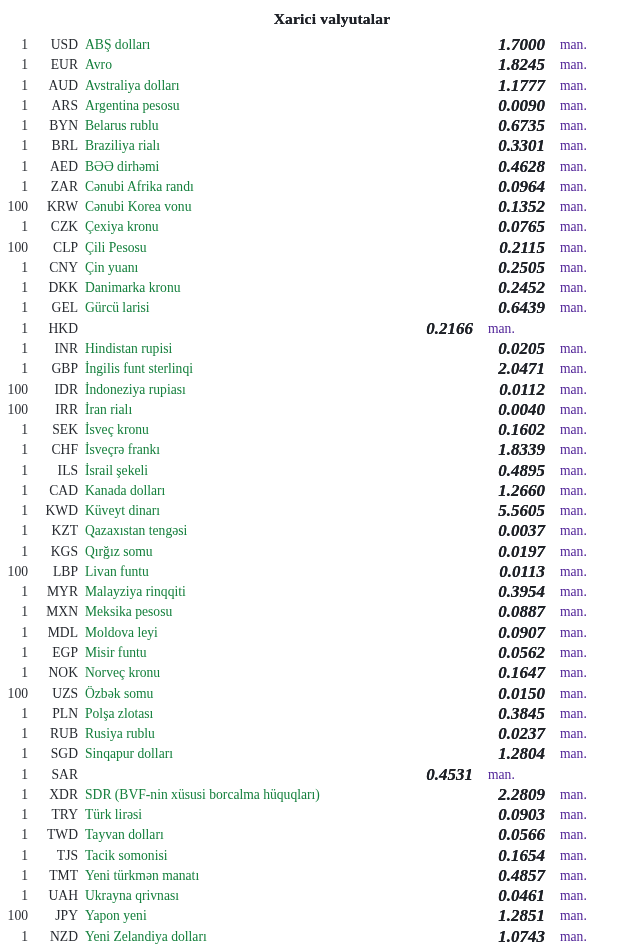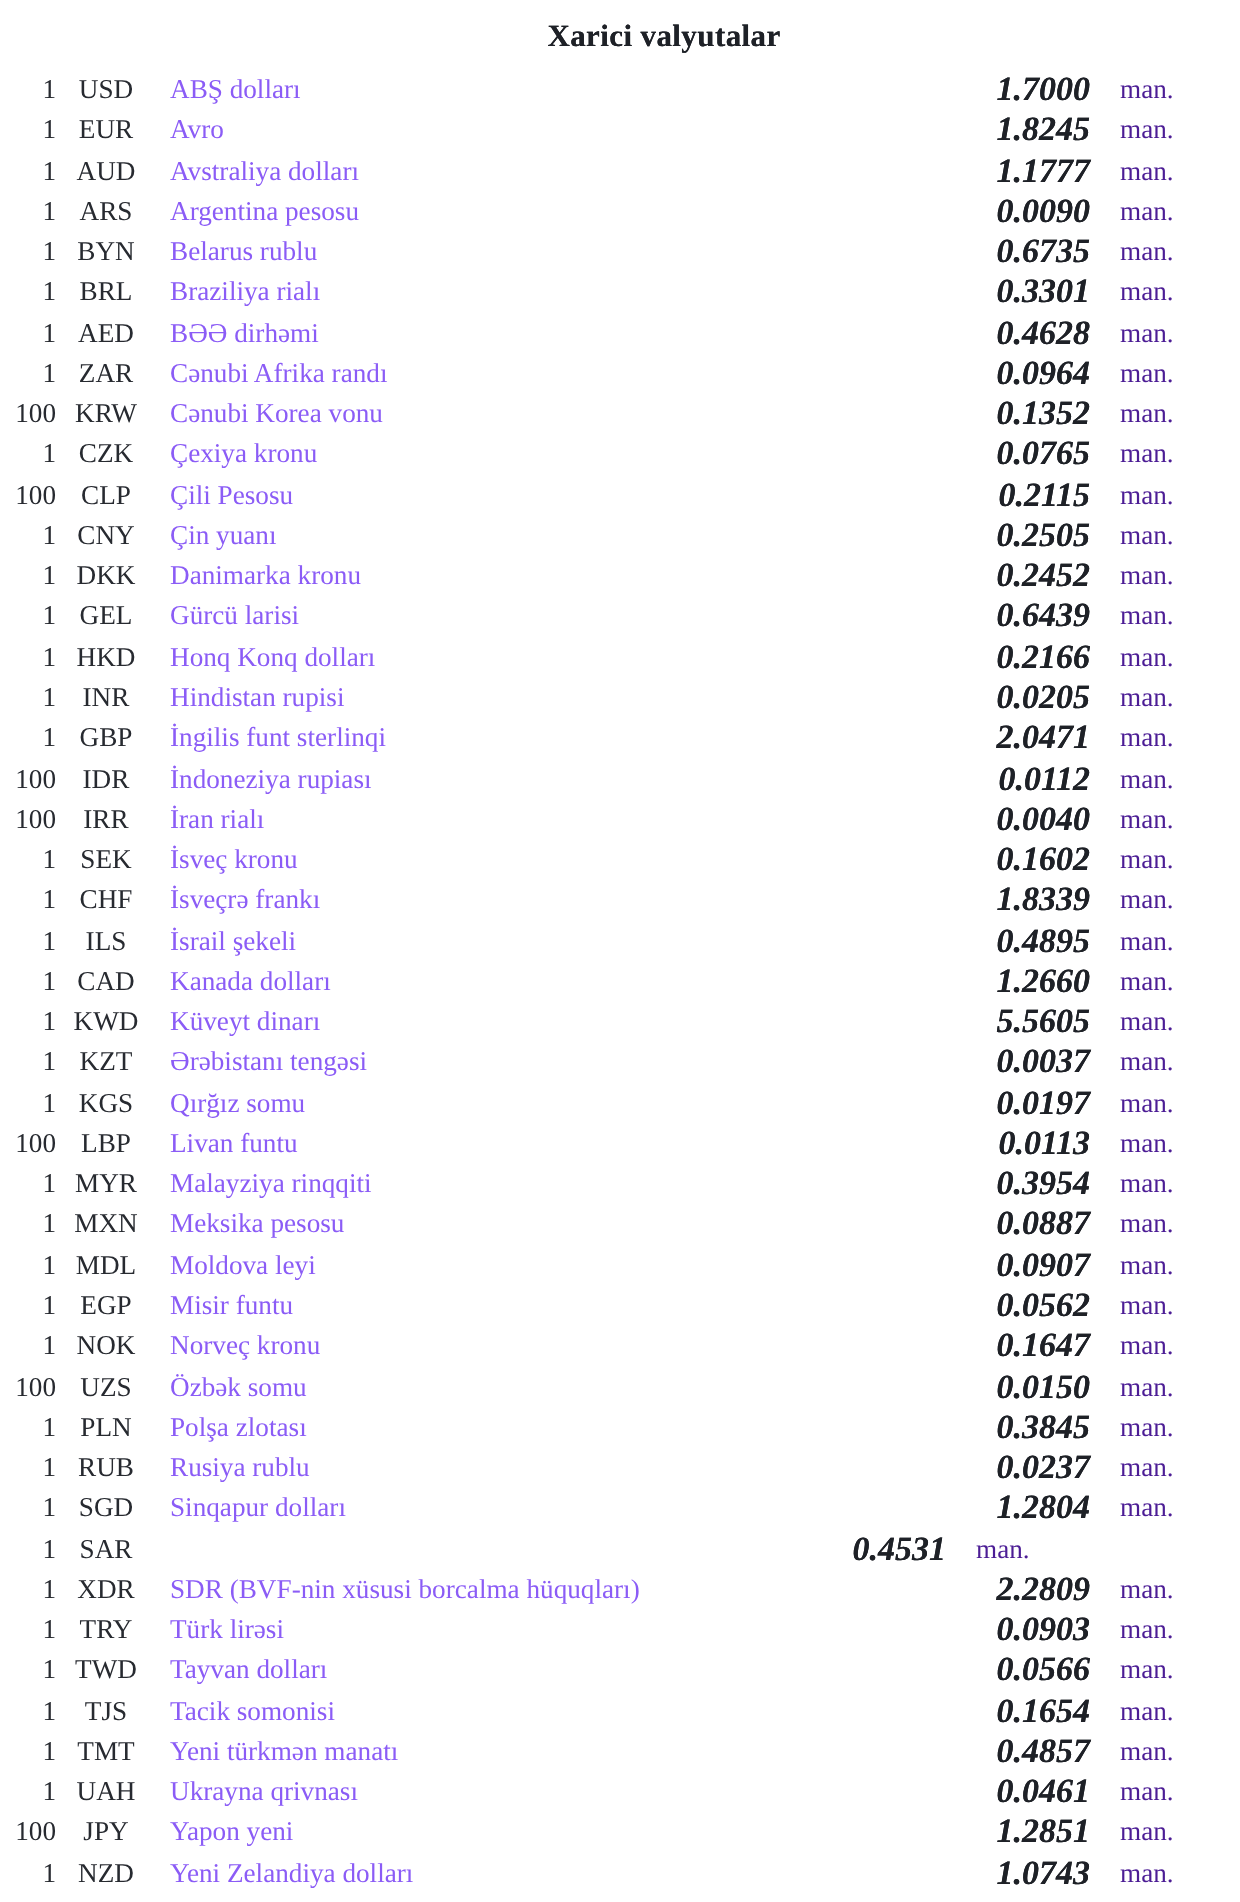--- a/index.html
+++ b/index.html
@@ -45,27 +45,27 @@
     height: 20.27px;
     line-height: 20.27px;
     font-size: 13.6px;
     white-space: nowrap;
   }
   .cell-qty {
     text-align: right;
     color: #272a30;
   }
   .cell-code {
-    text-align: center;
+    text-align: right;
     color: #272a30;
   }
   .cell-name {
     padding-left: 7px;
     overflow: hidden;
-    color: #8b5cf6;
+    color: #15803d;
   }
   .cell-rate {
     text-align: right;
     font-weight: bold;
     font-style: italic;
     font-size: 17px;
     color: #1e2127;
     text-shadow: 0 0 0.25px #1e2127;
   }
   .cell-unit {
@@ -174,21 +174,20 @@
       <div class="row">
     <span class="cell-qty">1</span>
     <span class="cell-code">GEL</span>
     <span class="cell-name">Gürcü larisi</span>
     <span class="cell-rate">0.6439</span>
     <span class="cell-unit">man.</span>
   </div>
       <div class="row">
     <span class="cell-qty">1</span>
     <span class="cell-code">HKD</span>
-    <span class="cell-name">Honq Konq dolları</span>
     <span class="cell-rate">0.2166</span>
     <span class="cell-unit">man.</span>
   </div>
       <div class="row">
     <span class="cell-qty">1</span>
     <span class="cell-code">INR</span>
     <span class="cell-name">Hindistan rupisi</span>
     <span class="cell-rate">0.0205</span>
     <span class="cell-unit">man.</span>
   </div>
@@ -244,21 +243,21 @@
       <div class="row">
     <span class="cell-qty">1</span>
     <span class="cell-code">KWD</span>
     <span class="cell-name">Küveyt dinarı</span>
     <span class="cell-rate">5.5605</span>
     <span class="cell-unit">man.</span>
   </div>
       <div class="row">
     <span class="cell-qty">1</span>
     <span class="cell-code">KZT</span>
-    <span class="cell-name">Ərəbistanı tengəsi</span>
+    <span class="cell-name">Qazaxıstan tengəsi</span>
     <span class="cell-rate">0.0037</span>
     <span class="cell-unit">man.</span>
   </div>
       <div class="row">
     <span class="cell-qty">1</span>
     <span class="cell-code">KGS</span>
     <span class="cell-name">Qırğız somu</span>
     <span class="cell-rate">0.0197</span>
     <span class="cell-unit">man.</span>
   </div>

